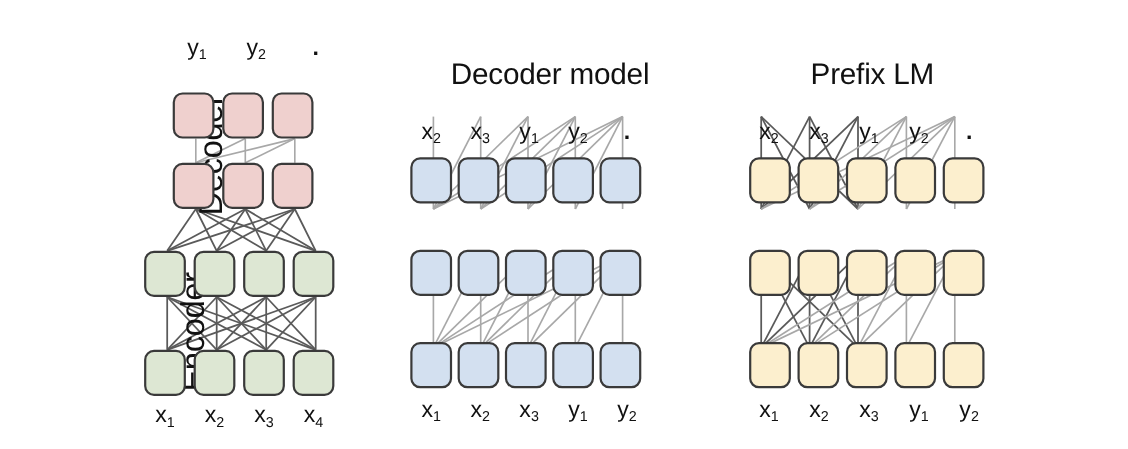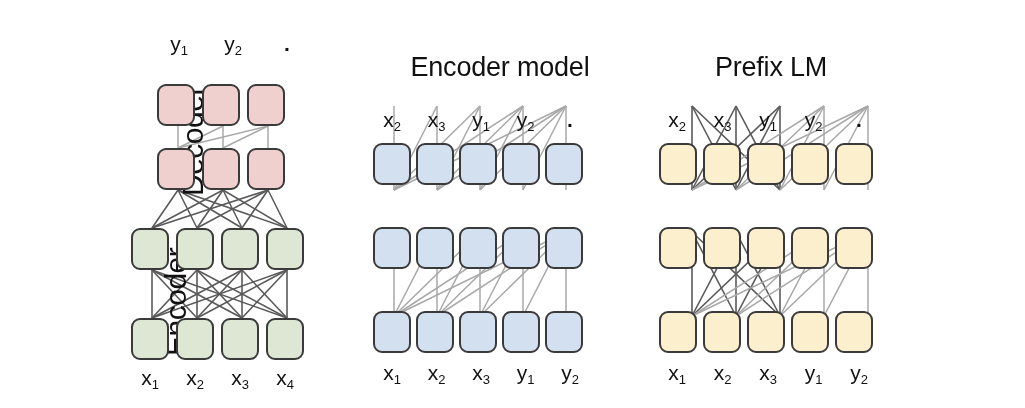--- a/index.html
+++ b/index.html
@@ -24,21 +24,21 @@
   }
 
   
   .panel {
     position: absolute;
     top: 0;
     height: 408px;
   }
   #panel-encdec { left: 60px;  width: 300px; }
   #panel-lm     { left: 360px; width: 280px; }
-  #panel-plm    { left: 636px; width: 290px; }
+  #panel-plm    { left: 658px; width: 290px; }
 
   
   .panel-title {
     position: absolute;
     top: 52px;
     width: 100%;
     text-align: center;
     font-size: 27px;
     font-weight: 400;
     letter-spacing: -0.2px;
@@ -286,21 +286,21 @@
     <div class="token-row" style="left:71px; top:362px; width:173px; justify-content:space-between;">
       <span class="token" style="width:38px">x<sub>1</sub></span>
       <span class="token" style="width:38px">x<sub>2</sub></span>
       <span class="token" style="width:38px">x<sub>3</sub></span>
       <span class="token" style="width:38px">x<sub>4</sub></span>
     </div>
   </div>
 
   <div class="panel" id="panel-lm">
 
-    <div class="panel-title">Encoder model</div>
+    <div class="panel-title">Decoder model</div>
 
     <div class="token-row" style="left:13px; top:104px; width:216px; justify-content:space-between;">
       <span class="token" style="width:38px">x<sub>2</sub></span>
       <span class="token" style="width:38px">x<sub>3</sub></span>
       <span class="token" style="width:38px">y<sub>1</sub></span>
       <span class="token" style="width:38px">y<sub>2</sub></span>
       <span class="token dot" style="width:38px">.</span>
     </div>
 
     <div class="node-row" style="left:13px; top:143px; gap:5px;">

